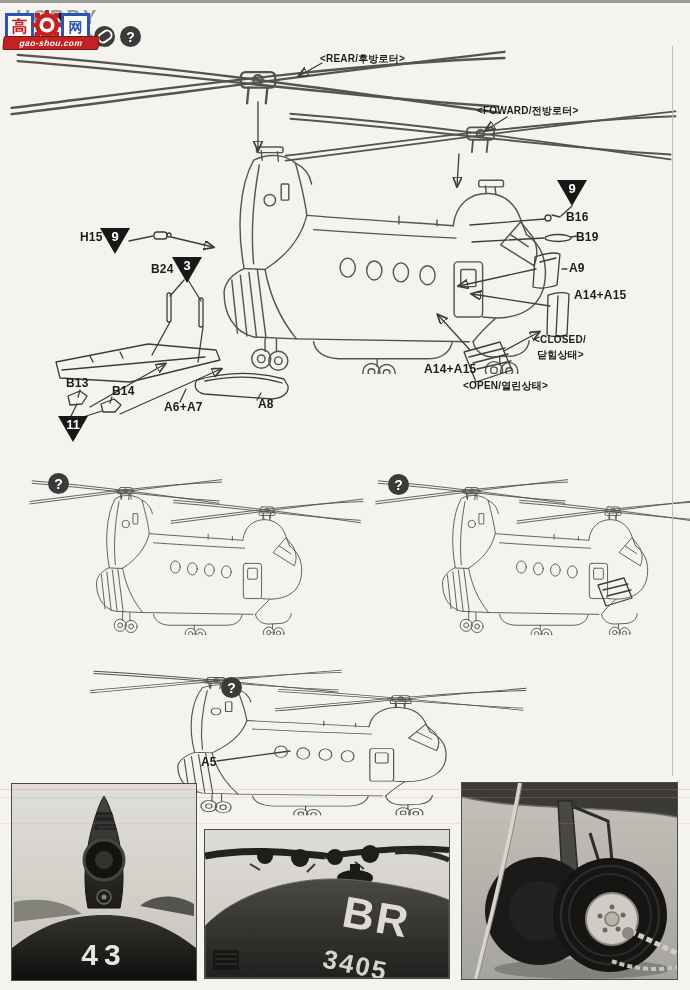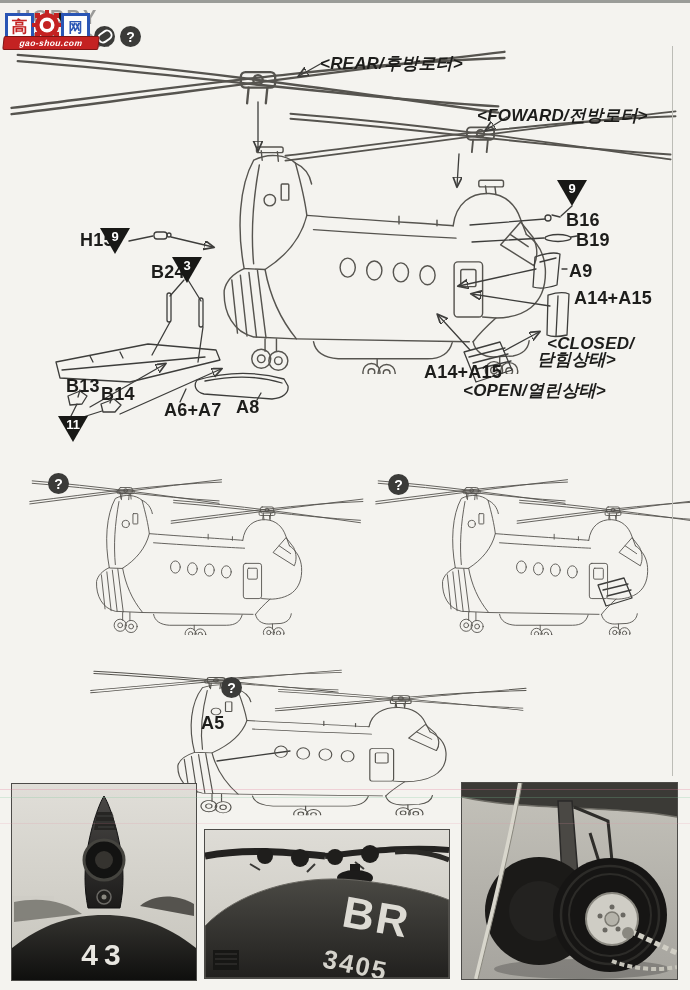--- a/index.html
+++ b/index.html
@@ -6,23 +6,23 @@
   #page{position:relative;width:690px;height:990px;background:#f4f3ef;overflow:hidden;
         font-family:"Liberation Sans",sans-serif;}
   #scan-top{position:absolute;left:0;top:0;width:690px;height:3px;background:#9a9c98;}
   .streak{position:absolute;left:0;width:690px;height:1px;pointer-events:none;}
   .abs{position:absolute;}
   svg{display:block;}
   .ln path,.ln circle,.ln ellipse,.ln rect,.ln line{fill:none;stroke:#56544f;stroke-width:1.5;
       stroke-linecap:round;stroke-linejoin:round;}
   .ov path,.ov circle,.ov ellipse,.ov rect,.ov line{fill:none;stroke:#3d3d3b;stroke-width:1.3;
       stroke-linecap:round;stroke-linejoin:round;}
-  .lbl{position:absolute;font-weight:bold;font-size:18px;color:#1d1d1b;white-space:nowrap;
+  .lbl{position:absolute;font-weight:bold;font-size:12px;color:#1d1d1b;white-space:nowrap;
        letter-spacing:.2px;}
-  .lbl.kr{font-size:17px;font-style:italic;}
+  .lbl.kr{font-size:10px;}
   .tri{position:absolute;width:30px;height:26px;background:#181816;
        -webkit-clip-path:polygon(0 0,100% 0,50% 100%);clip-path:polygon(0 0,100% 0,50% 100%);}
   .tri span{display:block;text-align:center;color:#fff;font-weight:bold;font-size:13px;
        line-height:17px;font-family:"Liberation Sans",sans-serif;}
   .tri.big{width:34px;height:30px;}
   .tri.big span{font-size:15px;line-height:19px;}
   .badge{position:absolute;width:21px;height:21px;border-radius:50%;background:#3b3b39;
        color:#fff;display:flex;align-items:center;justify-content:center;
        font-weight:bold;font-size:14px;}
   .badge .oval{width:12px;height:7px;border:2px solid #fff;border-radius:6px;
@@ -229,35 +229,35 @@
   <div class="tri" style="left:100px;top:228px">
     <span>9</span>
   </div>
 
   <div class="lbl" style="left:151px;top:262px">B24</div>
   <div class="tri" style="left:172px;top:257px">
     <span>3</span>
   </div>
 
   <div class="lbl" style="left:66px;top:376px">B13</div>
-  <div class="lbl" style="left:101px;top:384px">B14</div>
+  <div class="lbl" style="left:112px;top:384px">B14</div>
   <div class="tri" style="left:58px;top:416px">
     <span>11</span>
   </div>
   <div class="lbl" style="left:164px;top:400px">A6+A7</div>
-  <div class="lbl" style="left:236px;top:397px">A8</div>
+  <div class="lbl" style="left:258px;top:397px">A8</div>
 
   <div class="tri" style="left:557px;top:180px">
     <span>9</span>
   </div>
   <div class="lbl" style="left:566px;top:210px">B16</div>
   <div class="lbl" style="left:576px;top:230px">B19</div>
   <div class="lbl" style="left:569px;top:261px">A9</div>
   <div class="lbl" style="left:574px;top:288px">A14+A15</div>
-  <div class="lbl kr" style="left:547px;top:334px">&lt;CLOSED/</div>
+  <div class="lbl kr" style="left:534px;top:334px">&lt;CLOSED/</div>
   <div class="lbl kr" style="left:537px;top:348px">닫힘상태&gt;</div>
   <div class="lbl" style="left:424px;top:362px">A14+A15</div>
   <div class="lbl kr" style="left:463px;top:379px">&lt;OPEN/열린상태&gt;</div>
 
   <svg class="abs" style="left:20px;top:456px" width="346" height="182" viewBox="0 0 570 300">
     <use href="#heli" width="570" height="300"></use>
   </svg>
   <svg class="abs" style="left:366px;top:456px" width="346" height="182" viewBox="0 0 570 300">
     <use href="#heli" width="570" height="300"></use>
   </svg>
@@ -267,21 +267,21 @@
 
   <div class="badge" style="left:48px;top:473px">
     <span>?</span>
   </div>
   <div class="badge" style="left:388px;top:474px">
     <span>?</span>
   </div>
   <div class="badge" style="left:221px;top:677px">
     <span>?</span>
   </div>
-  <div class="lbl" style="left:201px;top:713px">A5</div>
+  <div class="lbl" style="left:201px;top:755px">A5</div>
 
   <div id="pageborder"></div>
 
   <div class="photo" style="left:11px;top:783px;width:184px;height:196px">
     <svg width="184" height="196" viewBox="0 0 184 196">
       <defs>
         <linearGradient id="sky1" x1="0" y1="0" x2="0" y2="1">
           <stop offset="0" stop-color="#e0ded8"></stop>
             <stop offset="1" stop-color="#c6c4bc"></stop>
         </linearGradient>

